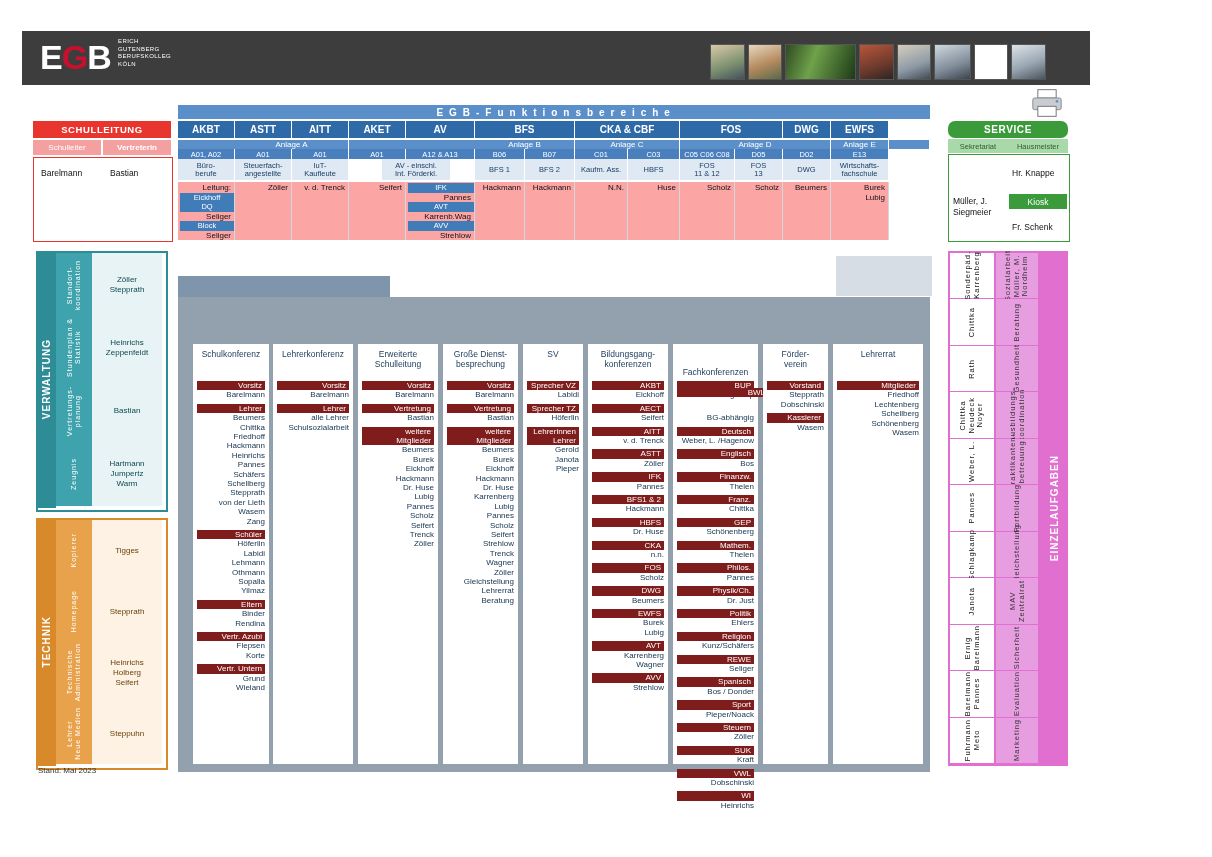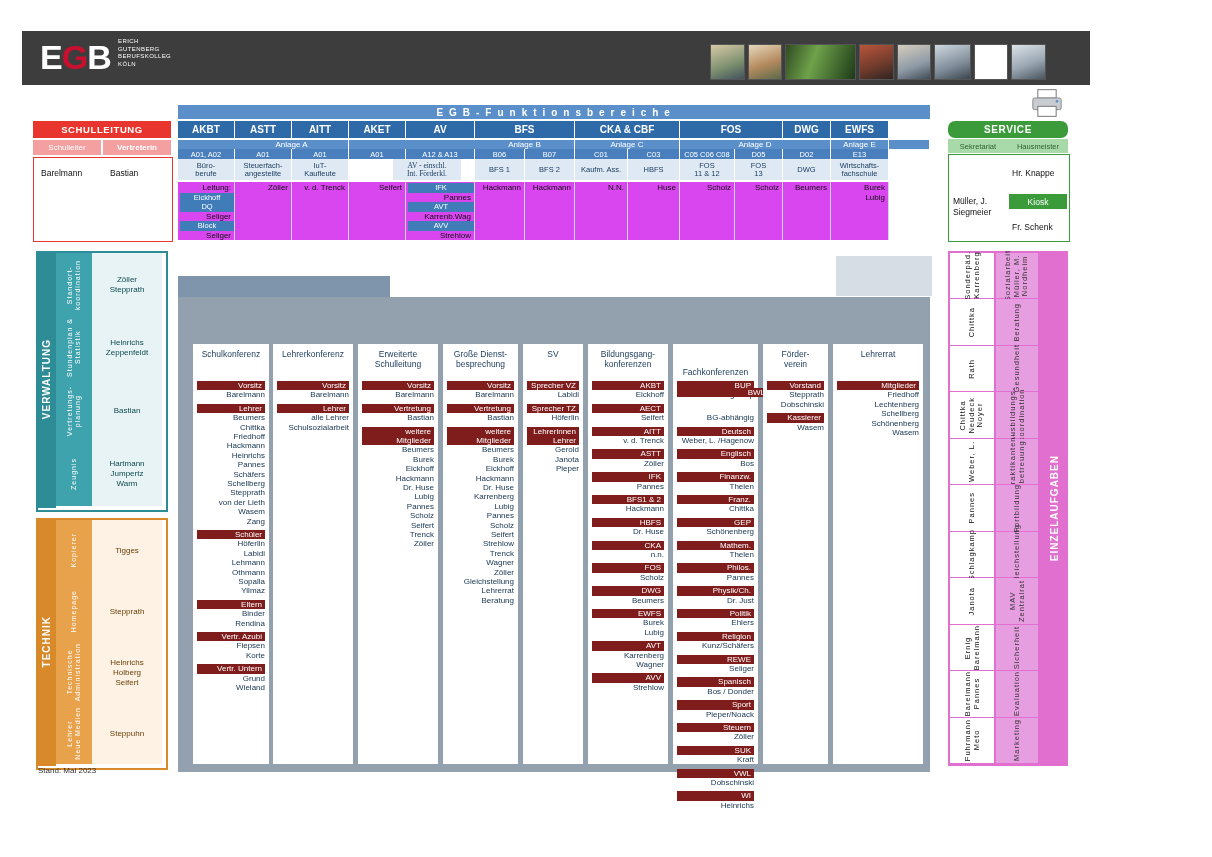--- a/index.html
+++ b/index.html
@@ -29,21 +29,21 @@
   .sl-body{position:absolute;left:33px;top:157px;width:138px;height:83px;border:1px solid #e8352e;background:#fff;}
   .sl-name{position:absolute;font-size:8.5px;color:#111;}
 
   
   .fb-title{position:absolute;left:178px;top:105px;width:752px;height:14px;background:#5b8fc9;color:#fff;font-size:10px;font-weight:bold;display:flex;align-items:center;justify-content:center;letter-spacing:1.6px;}
   .fb-cell{position:absolute;box-sizing:border-box;font-size:8.5px;display:flex;align-items:center;justify-content:center;text-align:center;line-height:9px;}
   .fb-h{background:#2f6aa8;color:#fff;font-weight:bold;font-size:10px;height:17px;top:121px;border-right:1px solid #fff;}
   .fb-a{background:#5b8fc9;color:#fff;font-size:8px;height:9px;top:140px;border-right:1px solid #fff;}
   .fb-k{background:#4a7fbd;color:#fff;font-size:7.5px;height:10px;top:149px;border-right:1px solid #fff;}
   .fb-d{background:#dfe9f4;color:#16395e;font-size:7.5px;height:21px;top:159px;border-right:1px solid #fff;line-height:8px;}
-  .fb-n{background:#d946ef;color:#111;font-size:8px;top:182px;border-right:1px solid #cfd9e3;align-items:flex-start;justify-content:flex-end;padding-top:1px;padding-left:2px;line-height:9.5px;text-align:left;}
+  .fb-n{background:#fca5a5;color:#111;font-size:8px;top:182px;border-right:1px solid #cfd9e3;align-items:flex-start;justify-content:flex-end;padding-top:1px;padding-left:2px;line-height:9.5px;text-align:left;}
   .pill{background:#3f7cb8;color:#fff;font-size:7.5px;text-align:center;display:block;margin:0 0 0 0;}
 
   
   .sv-head{position:absolute;left:948px;top:121px;width:120px;height:17px;background:#3b9b3b;color:#fff;font-weight:bold;font-size:10px;display:flex;align-items:center;justify-content:center;letter-spacing:.6px;border-radius:7px;}
   .sv-sub{position:absolute;top:139px;height:14px;background:#a8d9a8;color:#2f5d2f;font-size:7.5px;display:flex;align-items:center;justify-content:center;}
   .sv-body{position:absolute;left:948px;top:154px;width:120px;height:86px;border:1px solid #3b9b3b;background:#fff;}
   .sv-cell{position:absolute;font-size:8.5px;color:#111;}
   .sv-kiosk{position:absolute;left:1009px;top:194px;width:58px;height:15px;background:#3b9b3b;color:#fff;font-size:8.5px;display:flex;align-items:center;justify-content:center;}
 
   
@@ -166,21 +166,21 @@
         </div>
       </div>
       <div class="fb-cell fb-k" style="left: 349px; width: 57px;">A01</div>
       <div class="fb-cell fb-d" style="left: 349px; width: 57px; margin-top: 23px;">E-Commerce<br>Kaufleute</div>
       <div class="fb-cell fb-n" style="left: 349px; width: 57px; height: 58px;">
         <div style="width: 100%;">
           <div style="text-align: right; padding-right: 3px;">Seifert</div>
         </div>
       </div>
       <div class="fb-cell fb-k" style="left: 406px; width: 69px;">A12 &amp; A13</div>
-      <div class="fb-cell fb-d" style="left: 393px; width: 69px; font-family: Liberation Serif, serif;">AV - einschl.<br>Int. Förderkl.</div>
+      <div class="fb-cell fb-d" style="left: 382px; width: 69px;">AV - einschl.<br>Int. Förderkl.</div>
       <div class="fb-cell fb-n" style="left: 406px; width: 69px; height: 58px;">
         <div style="width: 100%;">
           <div class="pill">IFK</div>
           <div style="text-align: right; padding-right: 3px;">Pannes</div>
           <div class="pill">AVT</div>
           <div style="text-align: right; padding-right: 3px;">Karrenb.Wag</div>
           <div class="pill">AVV</div>
           <div style="text-align: right; padding-right: 3px;">Strehlow</div>
         </div>
       </div>

